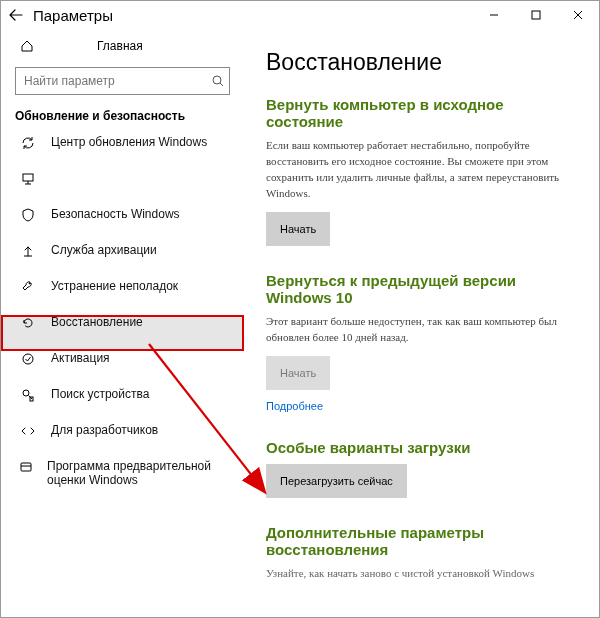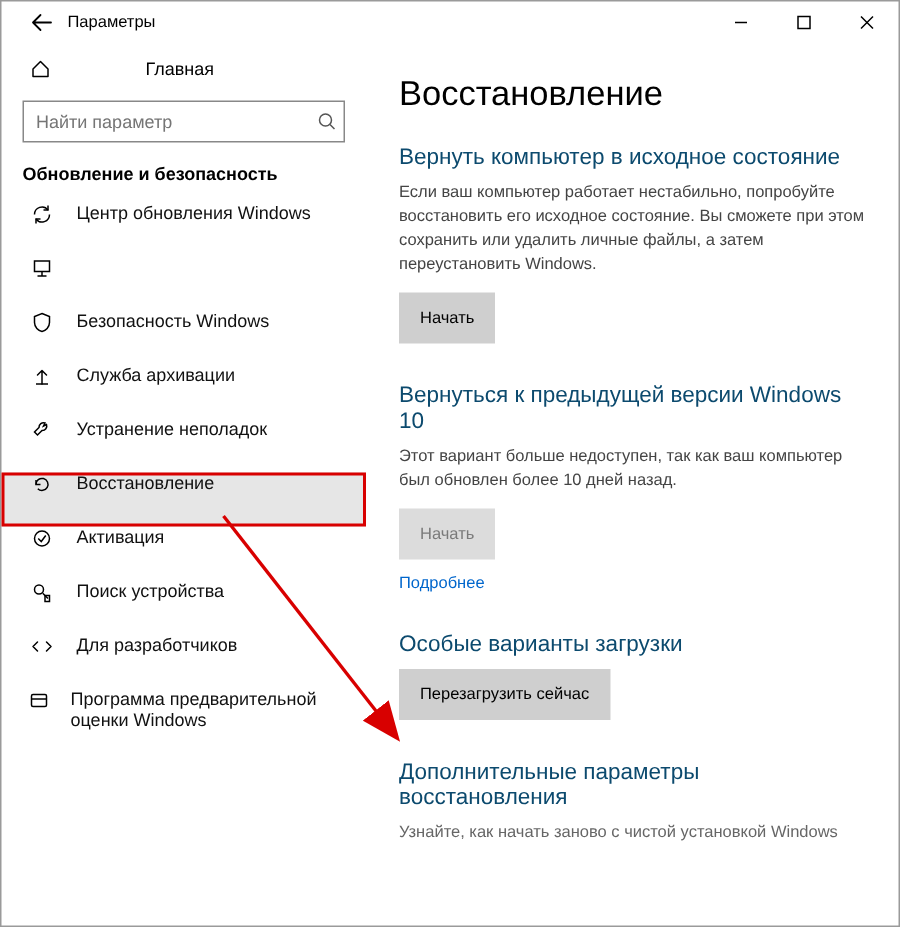--- a/index.html
+++ b/index.html
@@ -14,23 +14,23 @@
   .window {
     width: 600px; height: 618px;
     border: 1px solid #9a9a9a;
     display: flex; flex-direction: column;
     position: relative;
     background: #fff;
   }
   .titlebar {
     height: 28px;
     display: flex; align-items: center;
-    padding-left: 16px;
-    color: #000;
-    font-size: 11px;
+    padding-left: 4px;
+    color: #000;
+    font-size: 15px;
   }
   .titlebar .back {
     width: 22px; height: 22px;
     display: flex; align-items: center; justify-content: center;
     margin-right: 6px;
     color: #000;
   }
   .titlebar .title { flex: 0 0 auto; }
   .win-controls {
     position: absolute; right: 0; top: 0;
@@ -116,30 +116,31 @@
   .content h1 {
     font-weight: 400;
     font-size: 23px;
     margin: 4px 0 20px 0;
     color: #000;
   }
   .section {
     margin-bottom: 26px;
   }
   .section h2 {
-    font-weight: 400;
+    font-weight: 700;
     font-size: 15px;
     margin-bottom: 8px;
-    color: #0c4a6e;
+    color: #4d7c0f;
   }
   .section p {
     font-size: 11px;
     line-height: 1.45;
     color: #444;
     margin-bottom: 10px;
+    font-family: Liberation Serif, serif;
   }
   .btn {
     display: inline-block;
     background: #cfcfcf;
     border: none;
     padding: 11px 14px;
     font-size: 11px;
     color: #000;
     font-family: inherit;
   }

